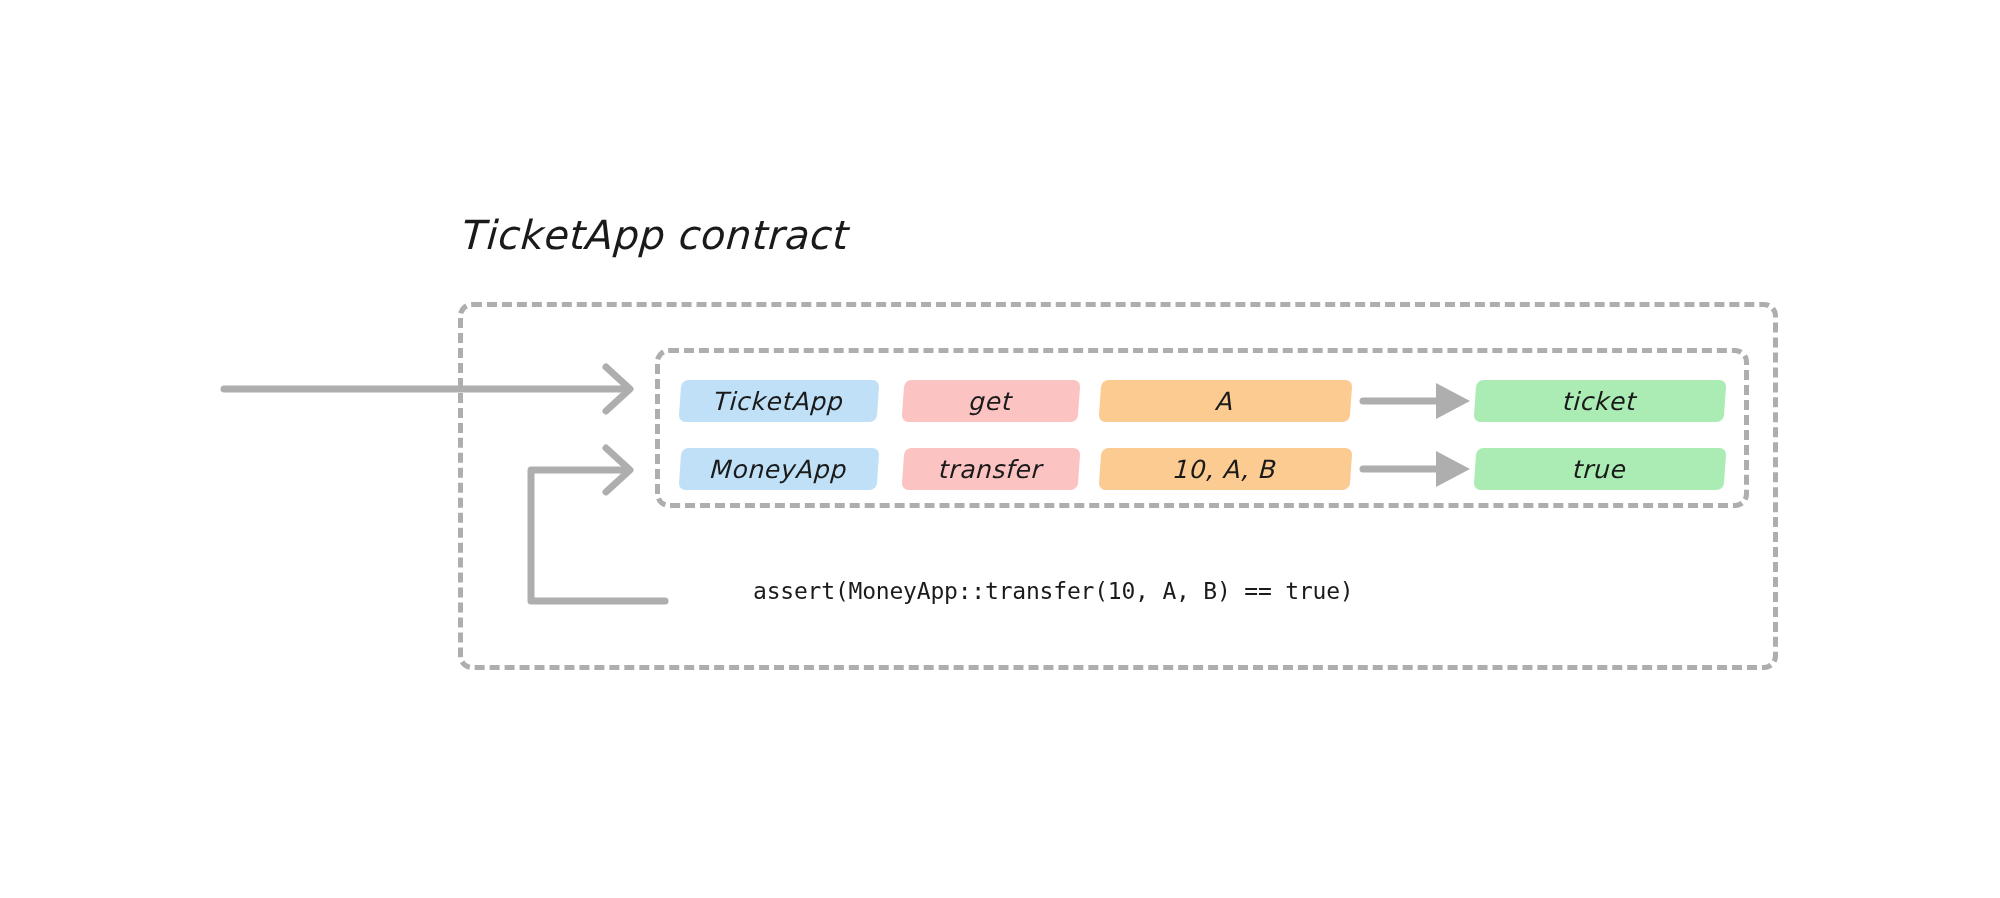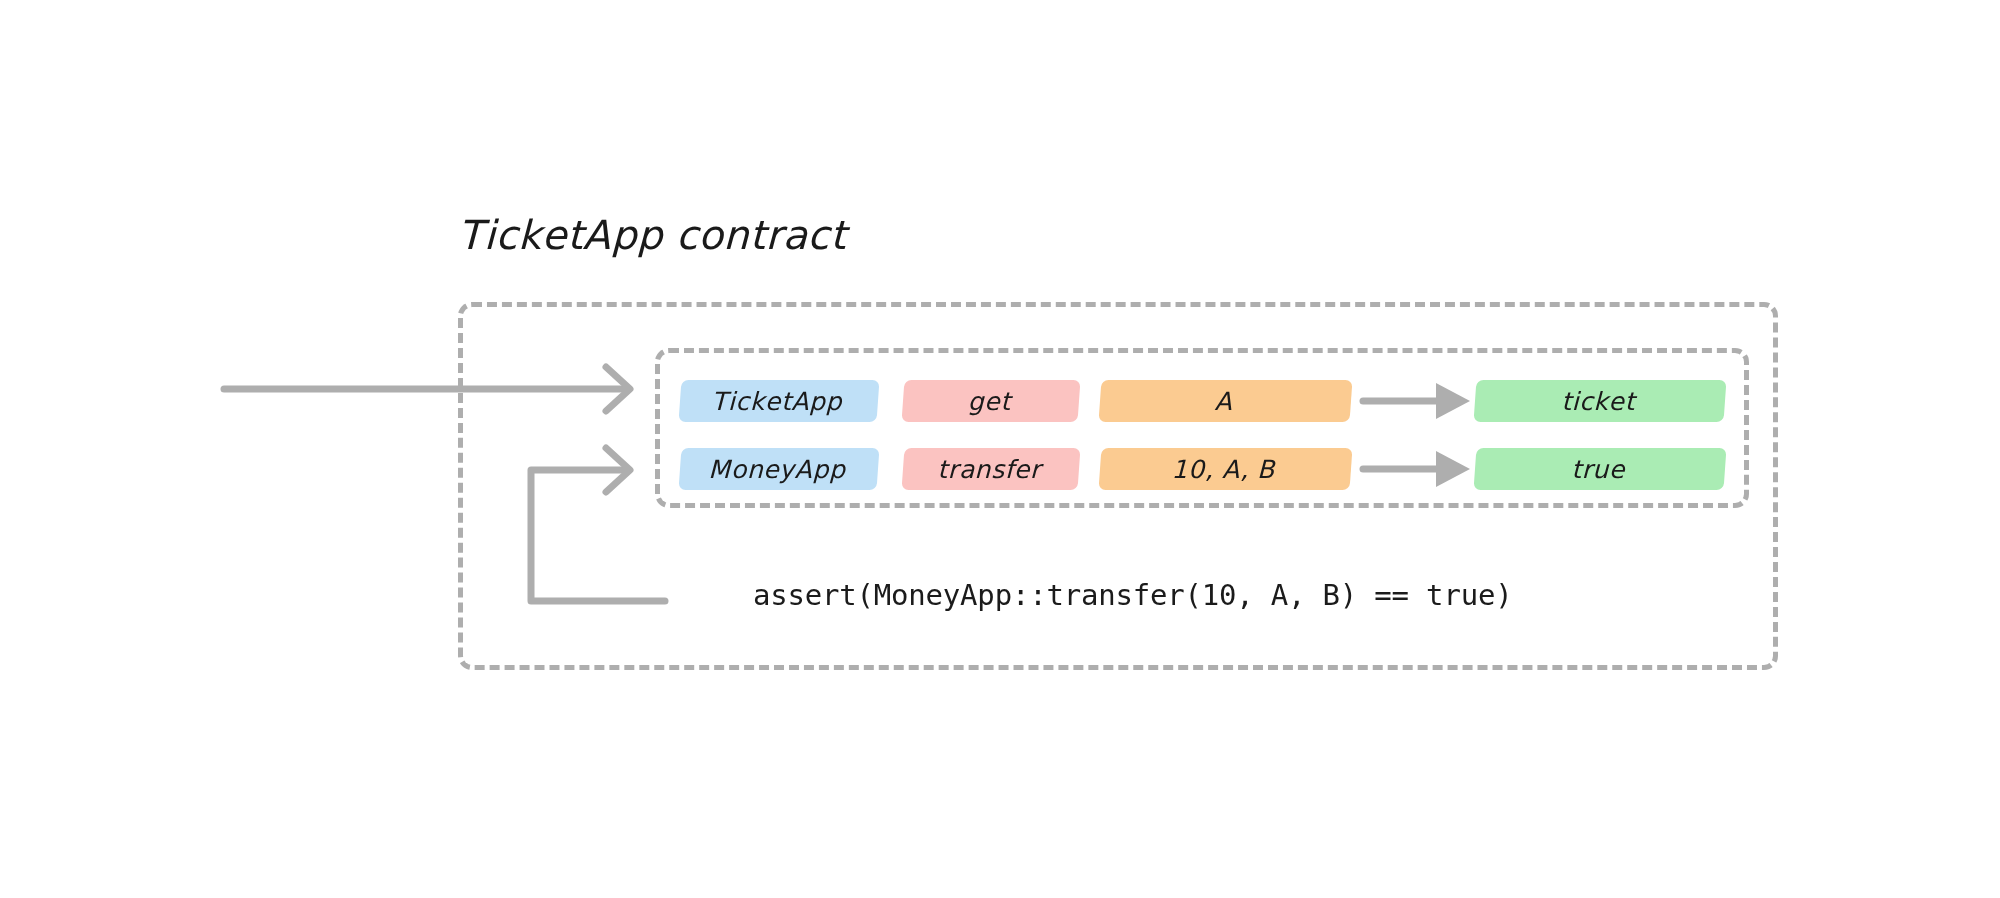--- a/index.html
+++ b/index.html
@@ -86,21 +86,21 @@
 
   .row1 { top: 380px; }
   .row2 { top: 448px; }
 
   
   .assert-line {
     position: absolute;
     left: 753px;
     top: 578px;
     font-family: "DejaVu Sans Mono", monospace;
-    font-size: 29px;
+    font-size: 23px;
     font-weight: 500;
     color: #1b1b1b;
     white-space: nowrap;
     letter-spacing: -0.2px;
   }
 
   svg.lines {
     position: absolute;
     left: 0; top: 0;
     width: 2000px;

